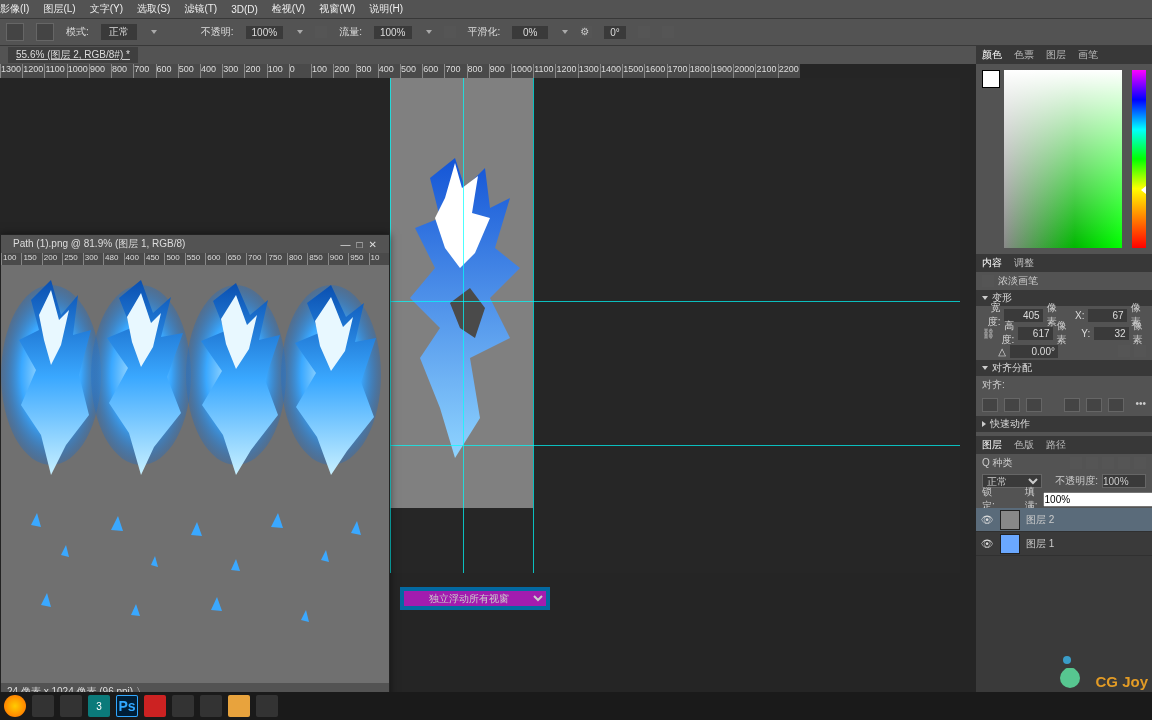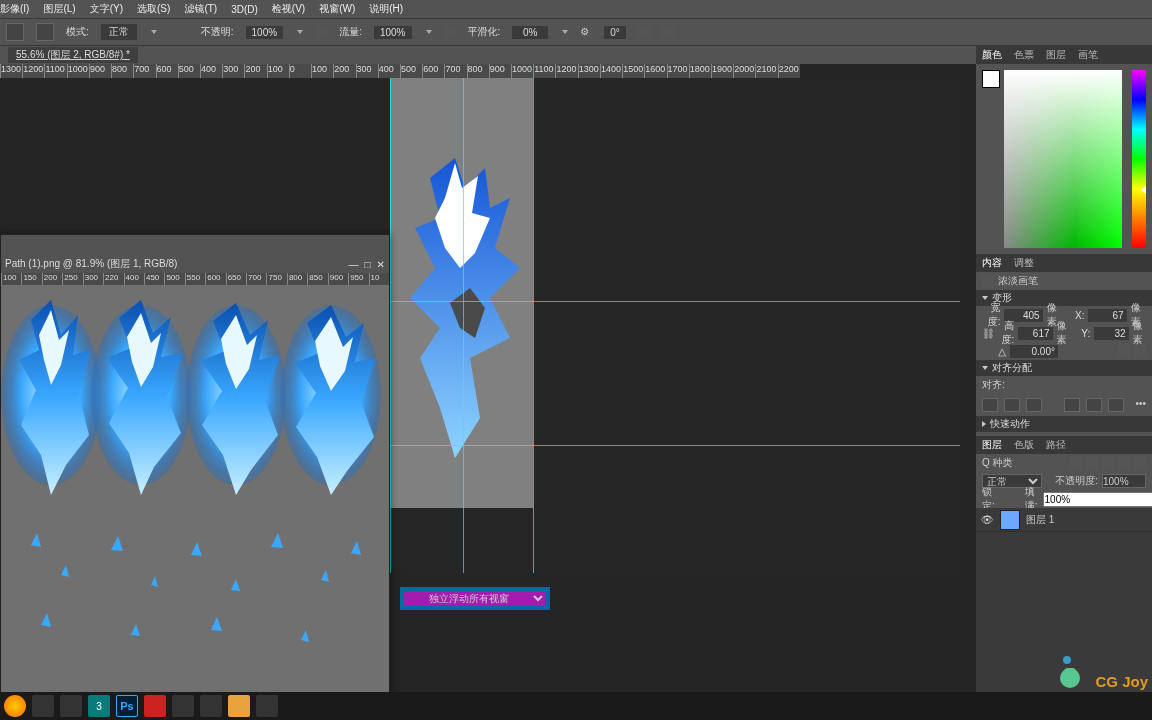--- a/index.html
+++ b/index.html
@@ -14,21 +14,21 @@
 .doc-tab { height:18px; background:#535353; padding:2px 8px; display:flex; align-items:center;text-decoration:underline; }
 .doc-tab span{ background:#3f3f3f; padding:1px 8px; color:#ddd; }
 .ruler-h { position:absolute; left:0; right:176px; height:14px; background:#4a4a4a; display:flex; }
 .ruler-h .tick { flex:1; border-left:1px solid #888; text-align:left; padding-left:0; font-size:9px; color:#ddd; }
 .workspace { position:absolute; top:64px; left:0; right:176px; bottom:28px; background:#252525; overflow:hidden; }
 .canvas-main { position:absolute; left:390px; top:14px; width:570px; height:495px; background:#262626; }
 .artboard { position:absolute; left:0; top:0; width:143px; height:430px; background:#808080; }
 .guide-v { position:absolute; top:0; bottom:0; width:1px; background:#00ffff; opacity:.7; }
 .guide-h { position:absolute; left:0; right:0; height:1px; background:#00ffff; opacity:.7; }
 .float-win { position:absolute; left:0; top:170px; width:390px; background:#535353; border:1px solid #222; box-shadow:0 0 8px rgba(0,0,0,.5); }
-.float-title { height:18px; background:#535353; display:flex; align-items:center; justify-content:space-between; padding:0 4px; color:#ddd;margin-top:20px; }
+.float-title { height:18px; background:#535353; display:flex; align-items:center; justify-content:space-between; padding:0 12px; color:#ddd; }
 .float-title .btns { display:flex; gap:6px; }
 .float-title .btns span{ cursor:pointer; }
 .float-ruler { height:12px; background:#4a4a4a; display:flex; }
 .float-ruler .ft { flex:1; border-left:1px solid #888; font-size:8px; padding-left:1px; color:#ddd; }
 .float-canvas { height:418px; background:#707070; position:relative; overflow:hidden; }
 .float-status { height:18px; background:#535353; color:#ddd; padding:2px 6px; display:flex; align-items:center; }
 .bottom-strip{ position:absolute; left:400px; bottom:82px; }
 .bottom-strip select{ background:#a21caf; color:#ccc; border:4px solid #0369a1; font-size:10px; padding:1px 21px; }
 .rpanel { position:absolute; right:0; top:46px; width:176px; bottom:28px; background:#535353; display:flex; flex-direction:column; }
 .ptab { height:18px; background:#383838; display:flex; align-items:center; gap:12px; padding:0 6px; }
@@ -57,21 +57,21 @@
 .layer-lock{ height:18px; display:flex; align-items:center; gap:5px; padding:0 6px; color:#ccc; }
 .lock-icon{ width:12px; height:12px; background:#555; }
 .layer-list{ flex:1; background:#3a3a3a; overflow:auto; }
 .layer-item{ height:24px; display:flex; align-items:center; padding:0 4px; gap:6px; border-bottom:1px solid #303030; }
 .layer-item.sel{ background:#5a6b7a; }
 .eye{ width:14px; height:14px; display:flex; align-items:center; justify-content:center; }
 .eye::before{ content:"👁"; font-size:10px; color:#ddd; }
 .thumb{ width:20px; height:20px; background:#888; border:1px solid #222; }
 .taskbar{ position:absolute; left:0; right:0; bottom:0; height:28px; background:#1a1a1a; display:flex; align-items:center; gap:6px; padding:0 4px; }
 .taskbar .app{ width:22px; height:22px; background:#333; border-radius:2px; }
-.taskbar .app.ps{ background:#001e36; color:#31a8ff; display:flex;align-items:center;justify-content:center;font-weight:bold;font-size:11px; box-shadow:0 0 0 1px #31a8ff inset; }
+.taskbar .app.ps{ background:#001e36; color:#31a8ff; display:flex;align-items:center;justify-content:center;font-weight:bold;font-size:14px; box-shadow:0 0 0 1px #31a8ff inset; }
 .taskbar .start{ width:22px;height:22px;border-radius:50%;background:radial-gradient(circle,#ffcc00,#ff6600); }
 .watermark{ position:absolute; right:4px; bottom:30px; opacity:.9; display:flex; align-items:flex-end; }
 .small-icon{width:12px;height:12px;background:#555;}
 .panel-spacer{height:4px;}
 </style>
 </head>
 <body>
 
 <div class="menubar">
   <span>影像(I)</span>
@@ -183,21 +183,21 @@
         <span>□</span>
         <span>✕</span>
       </div>
     </div>
     <div class="float-ruler">
       <div class="ft">100</div>
       <div class="ft">150</div>
       <div class="ft">200</div>
       <div class="ft">250</div>
       <div class="ft">300</div>
-      <div class="ft">220</div>
+      <div class="ft">480</div>
       <div class="ft">400</div>
       <div class="ft">450</div>
       <div class="ft">500</div>
       <div class="ft">550</div>
       <div class="ft">600</div>
       <div class="ft">650</div>
       <div class="ft">700</div>
       <div class="ft">750</div>
       <div class="ft">800</div>
       <div class="ft">850</div>
@@ -369,20 +369,25 @@
       <span>锁定:</span>
       <div class="lock-icon"></div>
       <div class="lock-icon"></div>
       <div class="lock-icon"></div>
       <div class="lock-icon"></div>
       <span style="flex:1"></span>
       <span>填满:</span>
       <input value="100%" style="">
     </div>
     <div class="layer-list">
+      <div class="layer-item sel">
+        <div class="eye"></div>
+        <div class="thumb"></div>
+        <span>图层 2</span>
+      </div>
       <div class="layer-item">
         <div class="eye"></div>
         <div class="thumb" style="background:#6aa8ff"></div>
         <span>图层 1</span>
       </div>
     </div>
   </div>
 </div>
 
 <div class="watermark">

